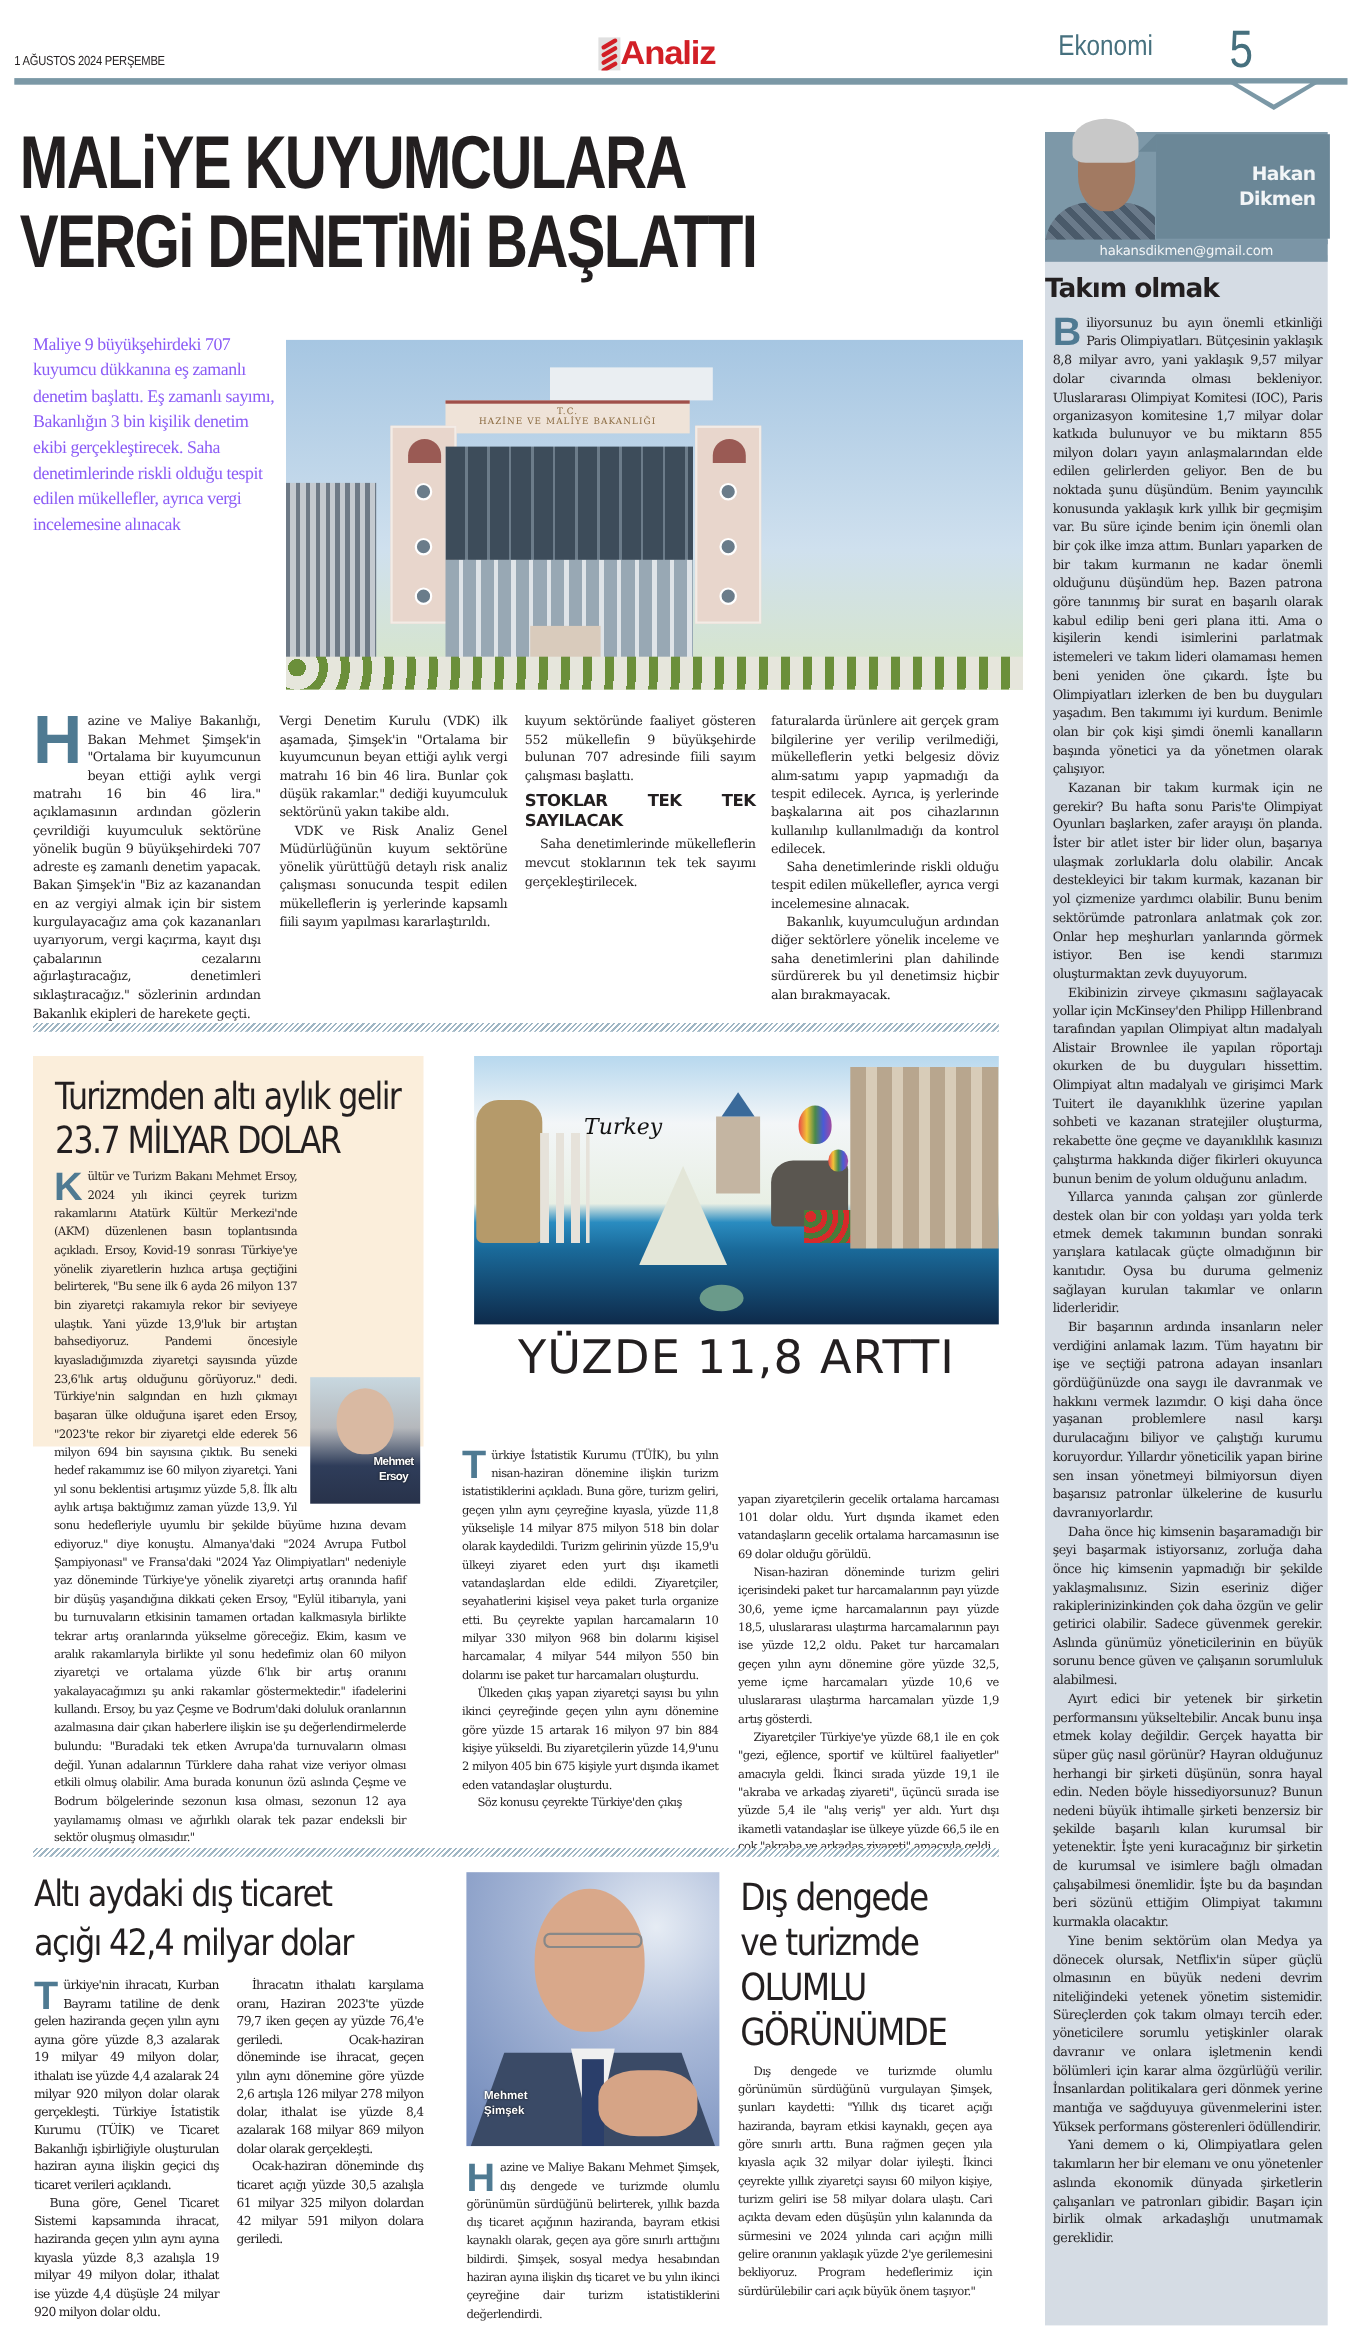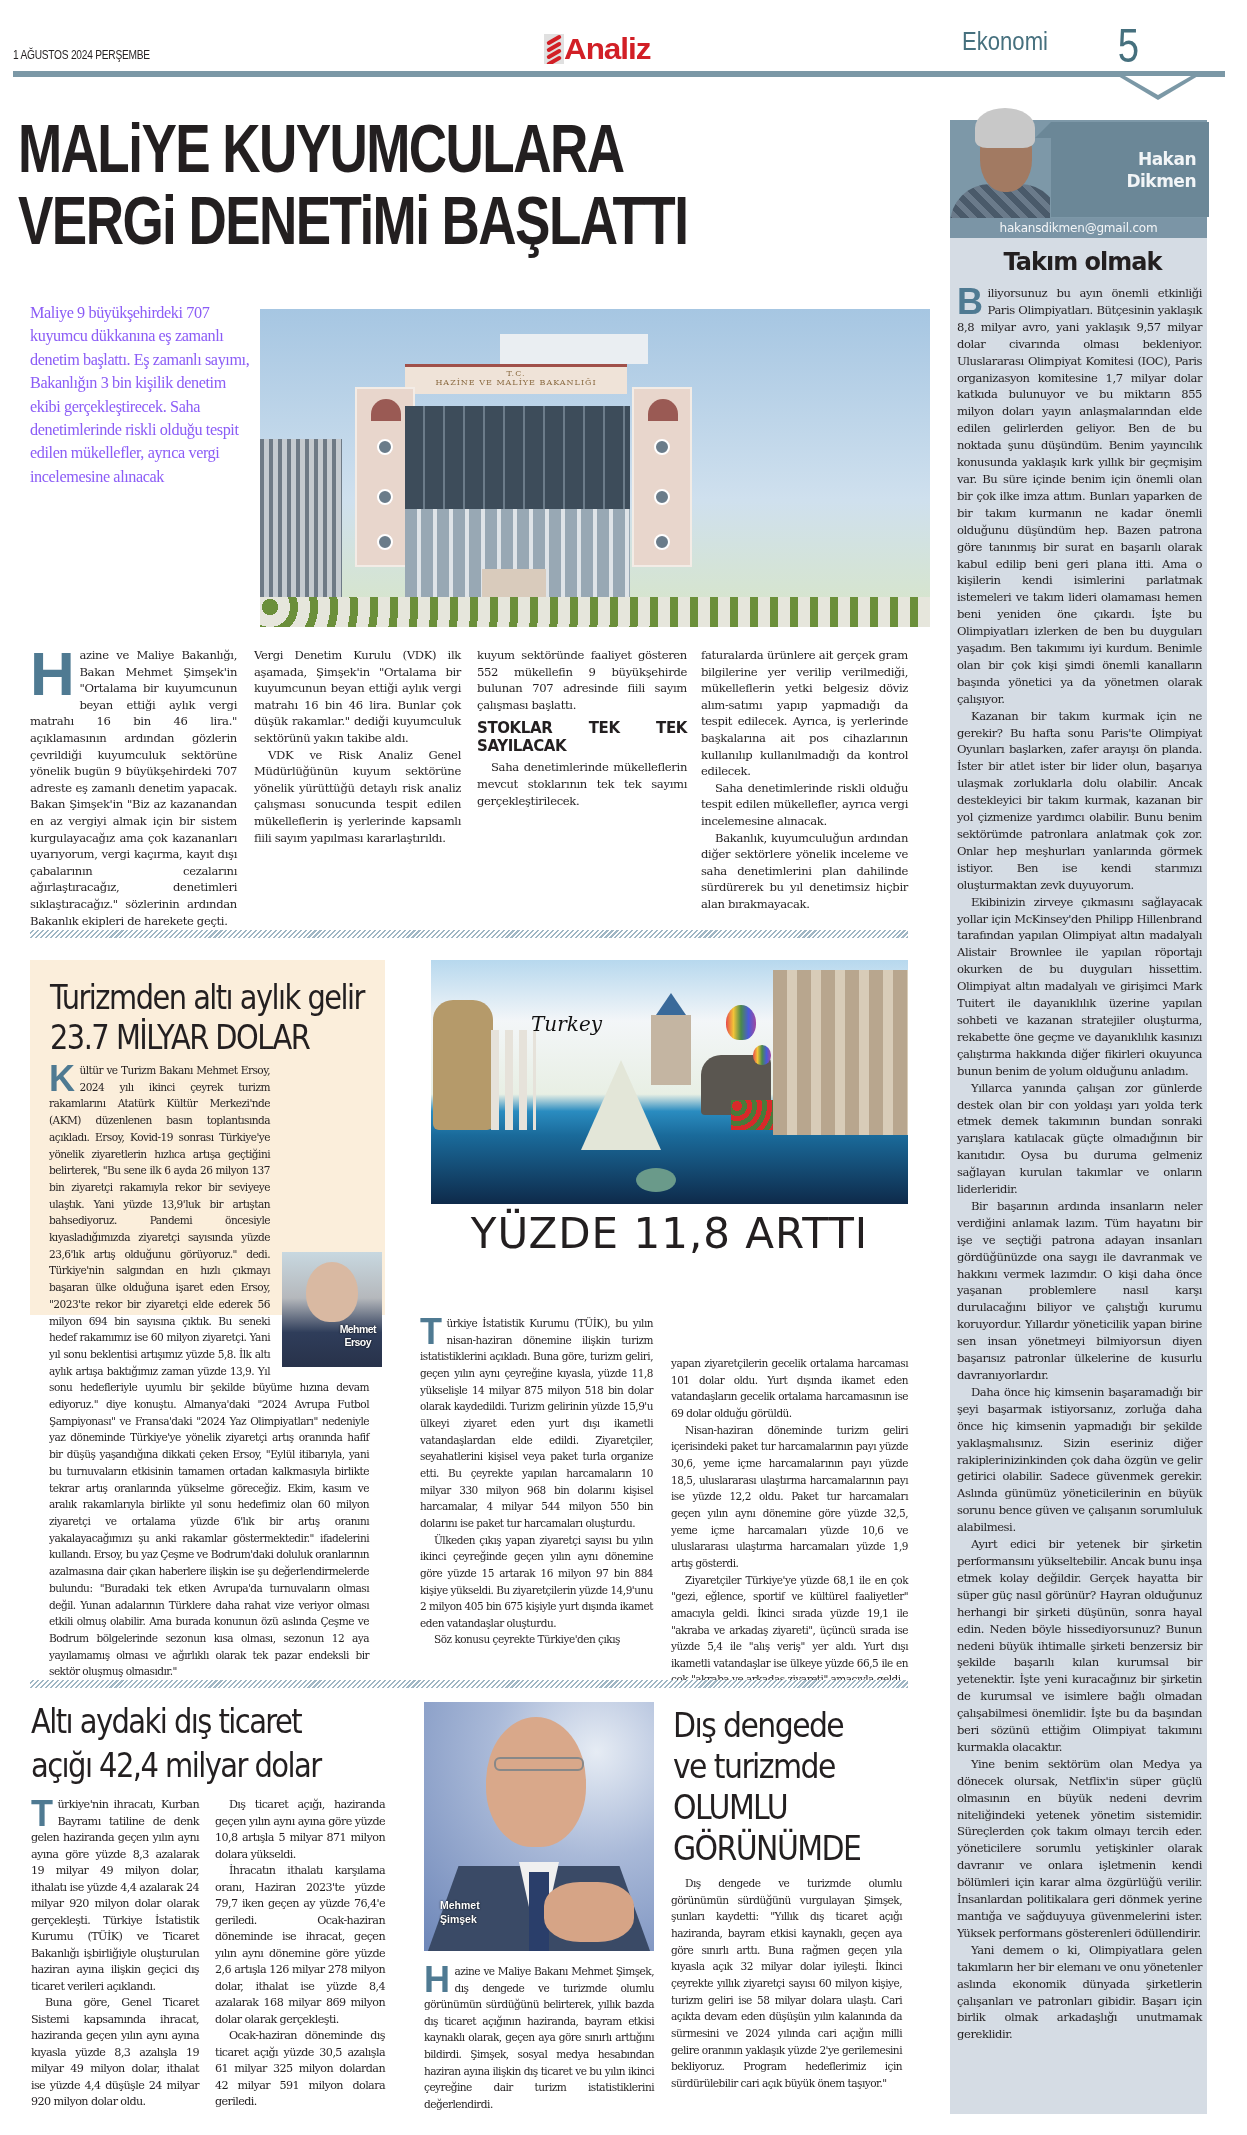--- a/index.html
+++ b/index.html
@@ -98,21 +98,21 @@
   .author-box { position: absolute; left: 950px; top: 120px; width: 257px; height: 102px; background: #7d98a8; }
   .author-name-bg { position: absolute; left: 1051px; top: 122px; width: 158px; height: 95px; background: #6b8797; }
   .author-name-bg::before { content: ""; position: absolute; left: -16px; top: 0; border-right: 16px solid #6b8797; border-top: 16px solid transparent; }
   .author-photo { position: absolute; left: 950px; top: 104px; width: 100px; height: 114px; overflow: hidden; }
   .author-photo .hair { position: absolute; left: 25px; top: 4px; width: 60px; height: 40px; border-radius: 50% 50% 20% 20%; background: #c8c8c8; }
   .author-photo .face { position: absolute; left: 30px; top: 18px; width: 52px; height: 70px; border-radius: 40% 40% 46% 46%; background: #a27a62; }
   .author-photo .shirt { position: absolute; left: 0; top: 80px; width: 110px; height: 40px; background: repeating-linear-gradient(45deg, #4a5a6a 0 6px, #6a7a8a 6px 12px); border-radius: 40px 40px 0 0; }
   .author-name { position: absolute; left: 1076px; top: 148px; width: 120px; text-align: right; font-family: "DejaVu Sans", sans-serif; font-weight: bold; font-size: 17px; line-height: 22px; color: #f2f5f7; letter-spacing: -0.5px; }
   .author-email-bar { position: absolute; left: 950px; top: 218px; width: 257px; height: 20px; background: #7b95a6; }
   .author-email { position: absolute; left: 950px; top: 219px; width: 257px; text-align: center; font-family: "DejaVu Sans", sans-serif; font-size: 12px; line-height: 18px; color: #f3f5f7; letter-spacing: -0.2px; }
-  .col-title { position: absolute; left: 950px; top: 248px; width: 265px; text-align: center; font-family: "DejaVu Sans", sans-serif; font-weight: bold; font-size: 24px; line-height: 28px; color: #231f20; letter-spacing: -1px; }
+  .col-title { position: absolute; left: 950px; top: 248px; width: 265px; text-align: left; font-family: "DejaVu Sans", sans-serif; font-weight: bold; font-size: 24px; line-height: 28px; color: #231f20; letter-spacing: -1px; }
   .col-text { left: 957px; top: 285px; width: 245px; font-size: 11.6px; line-height: 16.9px; letter-spacing: -0.45px; }
 </style>
 </head>
 <body>
 
 <div class="date">1 AĞUSTOS 2024 PERŞEMBE</div>
 <div class="logo">
   <div class="logo-mark">
     <i style="top:4px"></i>
       <i style="top:11px"></i>
@@ -227,21 +227,20 @@
 
 <div class="ft-title">
   <div>Altı aydaki dış ticaret</div>
   <div>açığı 42,4 milyar dolar</div>
 </div>
 <div class="col body-text ft-col1">
   <p class="first"><span class="dropcap dc-md">T</span><span>ürkiye'nin ihracatı, Kurban Bayramı tatiline de denk gelen haziranda geçen yılın aynı ayına göre yüzde 8,3 azalarak 19 milyar 49 milyon dolar, ithalatı ise yüzde 4,4 azalarak 24 milyar 920 milyon dolar olarak gerçekleşti. Türkiye İstatistik Kurumu (TÜİK) ve Ticaret Bakanlığı işbirliğiyle oluşturulan haziran ayına ilişkin geçici dış ticaret verileri açıklandı.</span></p>
   <p>Buna göre, Genel Ticaret Sistemi kapsamında ihracat, haziranda geçen yılın aynı ayına kıyasla yüzde 8,3 azalışla 19 milyar 49 milyon dolar, ithalat ise yüzde 4,4 düşüşle 24 milyar 920 milyon dolar oldu.</p>
 </div>
 <div class="col body-text ft-col2">
-  <p>Dış ticaret açığı, haziranda geçen yılın aynı ayına göre yüzde 10,8 artışla 5 milyar 871 milyon dolara yükseldi.</p>
   <p>İhracatın ithalatı karşılama oranı, Haziran 2023'te yüzde 79,7 iken geçen ay yüzde 76,4'e geriledi. Ocak-haziran döneminde ise ihracat, geçen yılın aynı dönemine göre yüzde 2,6 artışla 126 milyar 278 milyon dolar, ithalat ise yüzde 8,4 azalarak 168 milyar 869 milyon dolar olarak gerçekleşti.</p>
   <p>Ocak-haziran döneminde dış ticaret açığı yüzde 30,5 azalışla 61 milyar 325 milyon dolardan 42 milyar 591 milyon dolara geriledi.</p>
 </div>
 
 <div class="photo-simsek">
   <div class="suit"></div>
   <div class="shirt"></div>
   <div class="tie"></div>
   <div class="head"></div>
   <div class="glasses"></div>

